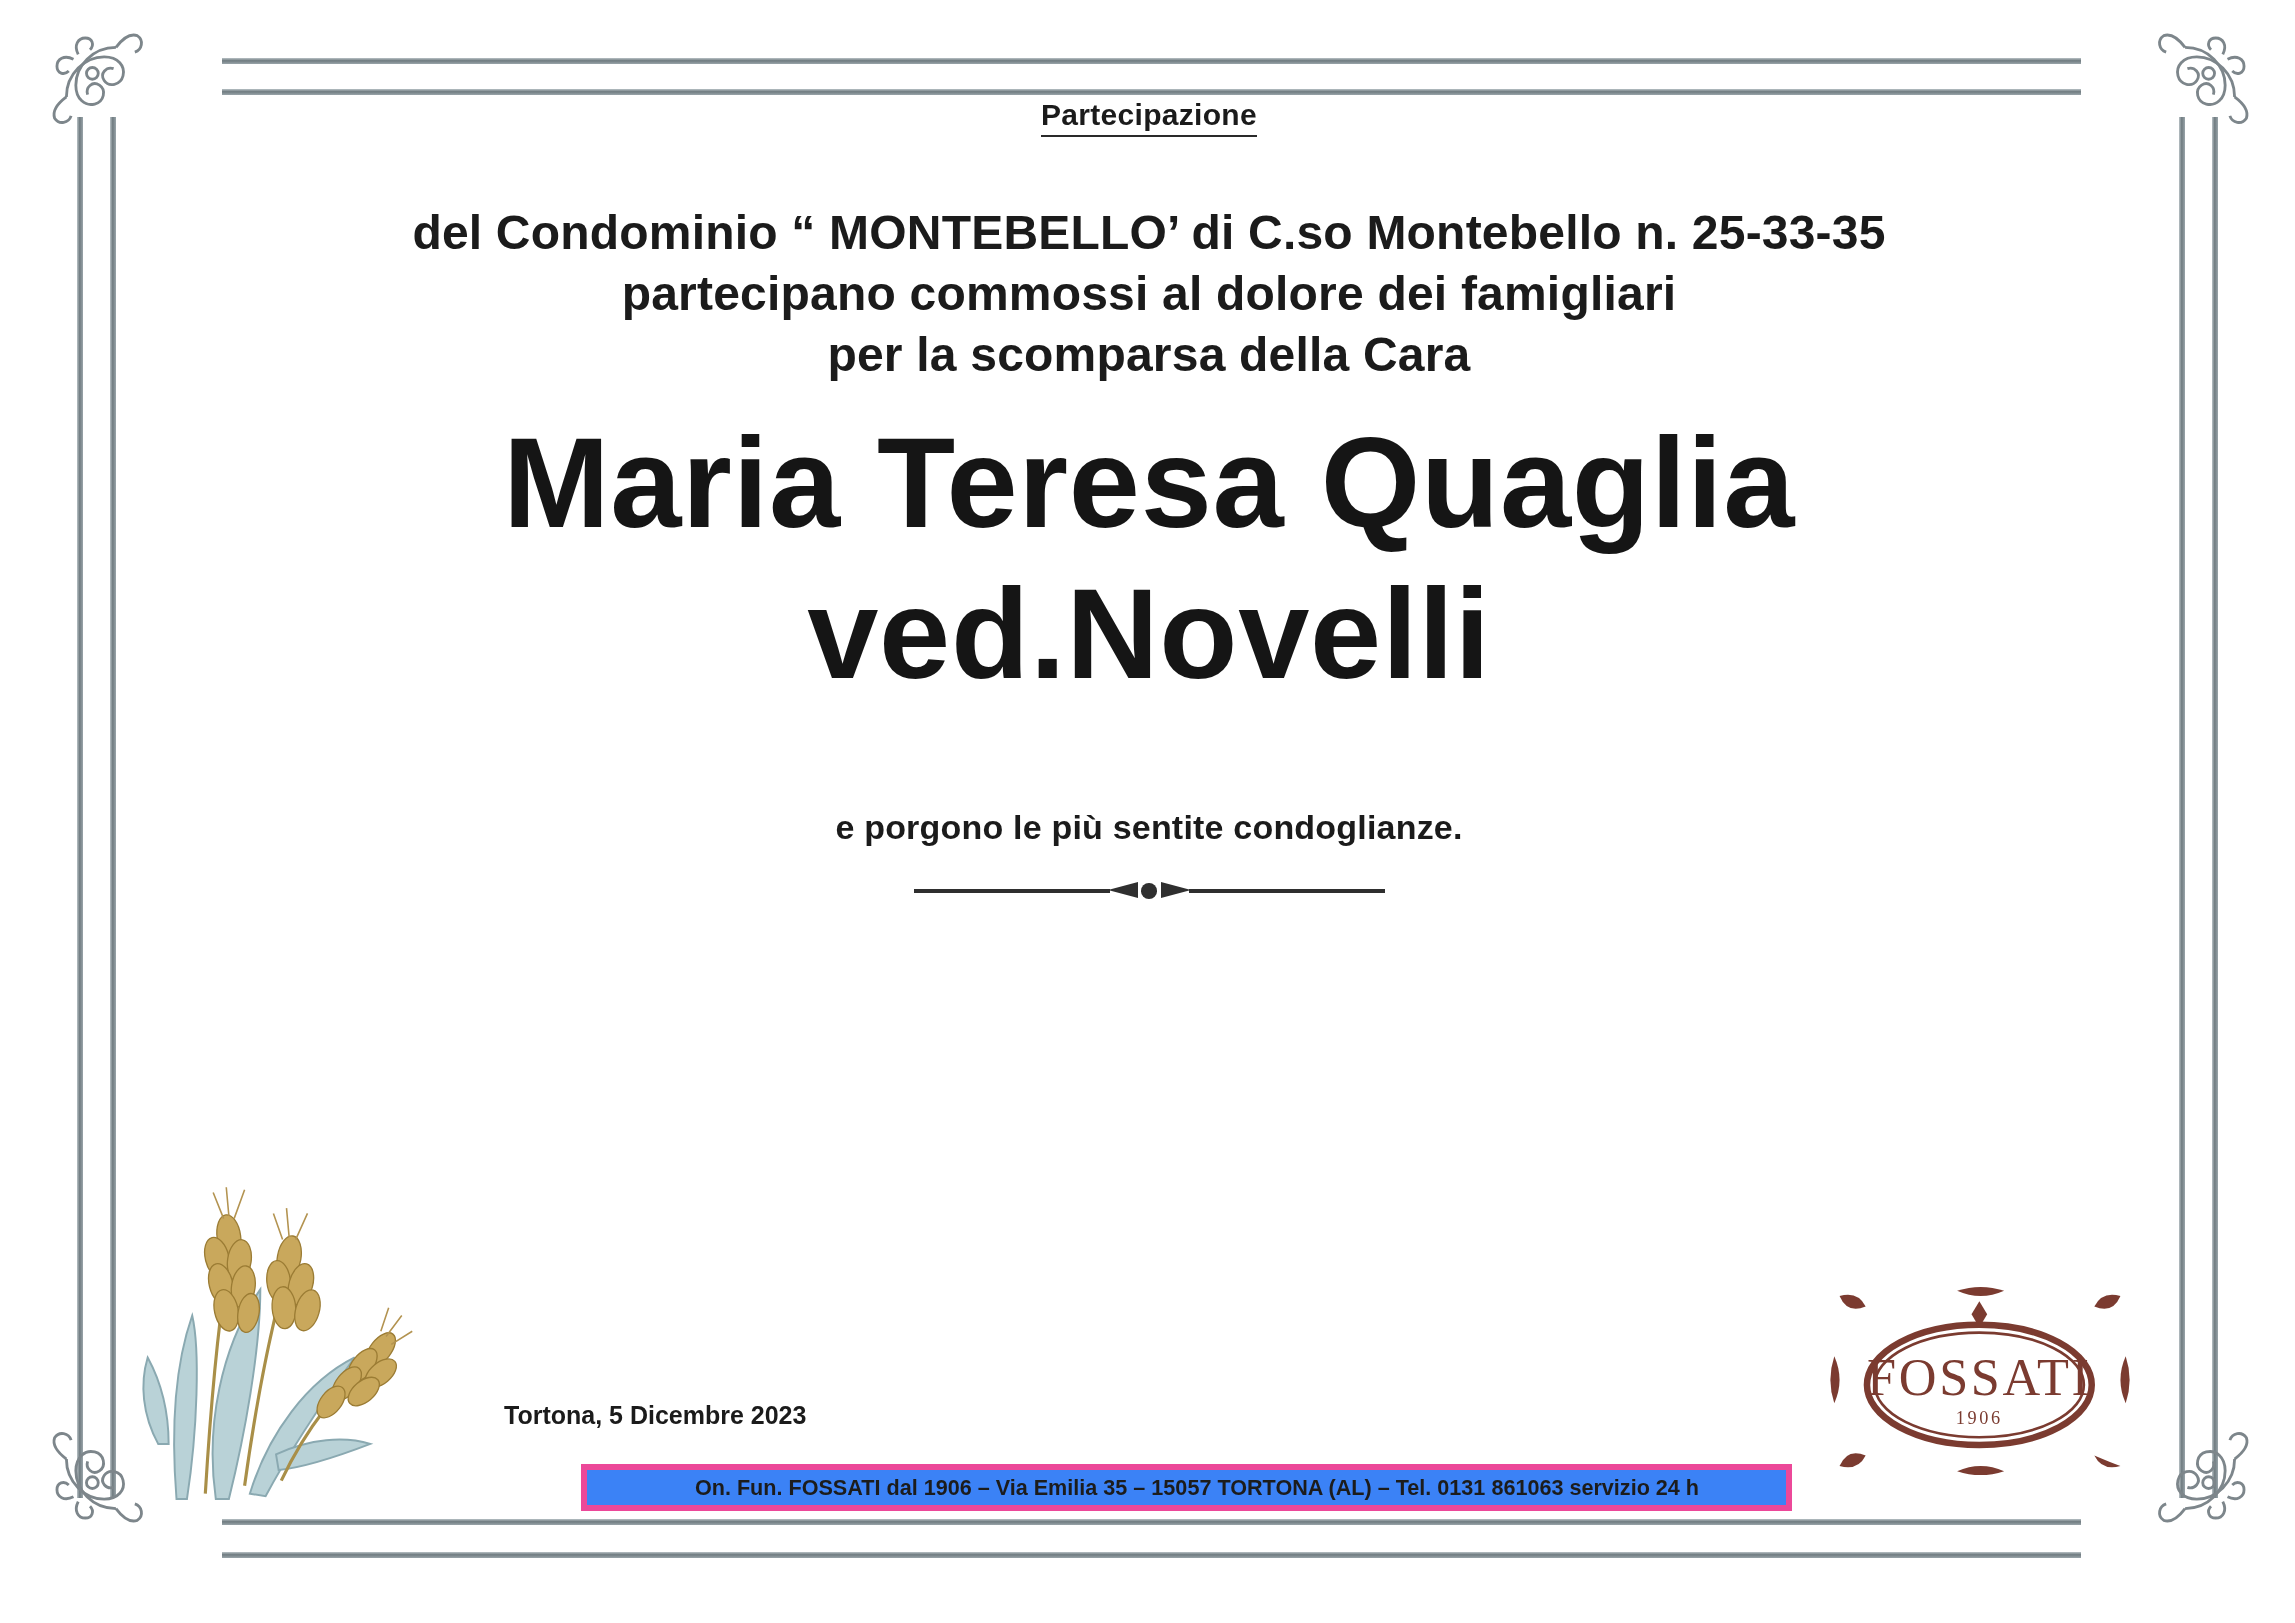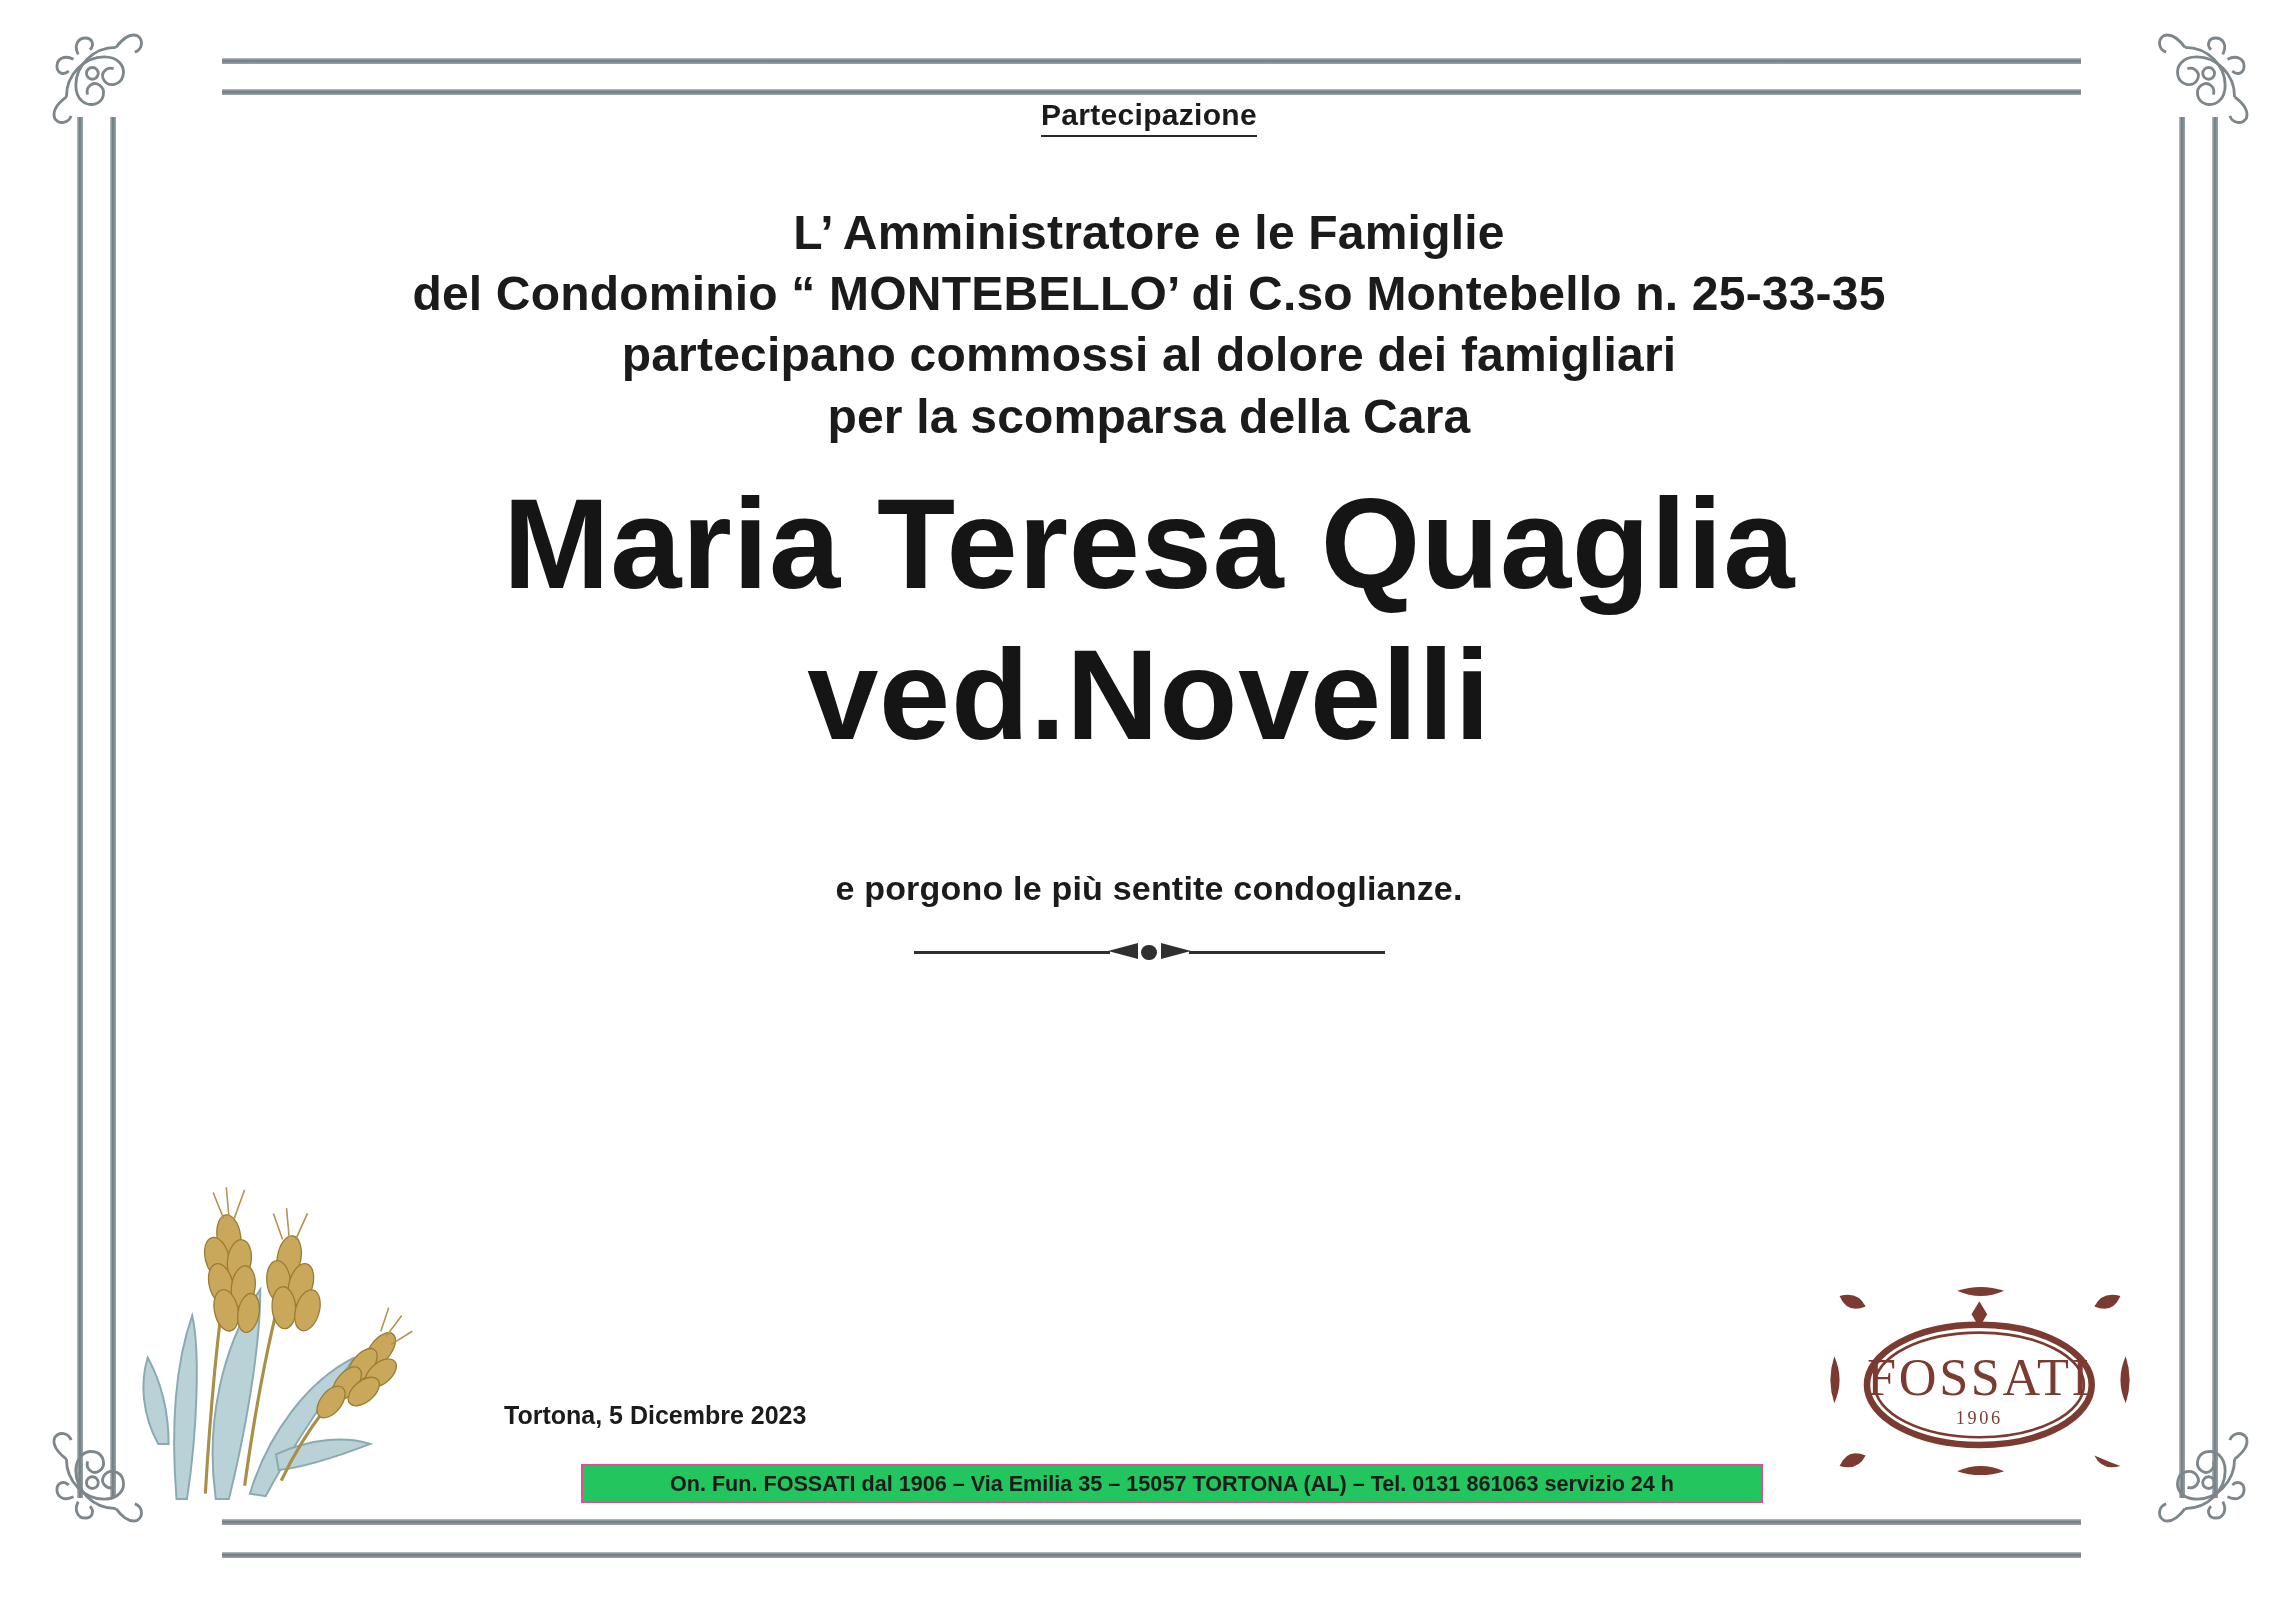--- a/index.html
+++ b/index.html
@@ -159,25 +159,26 @@
     white-space: nowrap;
   }
 
   
   .footer-strip {
     position: absolute;
     left: 581px;
     top: 1464px;
     width: 1178px;
     height: 35px;
-    background: #22c55e;
-    border: 2px solid #ec4899;
+    background: #3b82f6;
+    border: 6px solid #ec4899;
     display: flex;
     align-items: center;
     justify-content: center;
+    padding-left: 21px;
   }
   .footer-strip span {
     font-size: 21.6px;
     font-weight: bold;
     color: #1c1c1c;
     white-space: nowrap;
   }
 
   
   .wheat {
@@ -258,21 +259,20 @@
   </div>
 </div>
 
 <div class="content">
 
   <div class="kicker-wrap">
     <div class="kicker">Partecipazione</div>
   </div>
 
   <div class="lead">
-    <div>L’ Amministratore e le Famiglie</div>
     <div>del Condominio “ MONTEBELLO’ di C.so Montebello n. 25-33-35</div>
     <div>partecipano commossi al dolore dei famigliari</div>
     <div>per la scomparsa della Cara</div>
   </div>
 
   <div class="name-block">
     <div class="name-line-1">Maria Teresa Quaglia</div>
     <div class="name-line-2">ved.Novelli</div>
   </div>
 

